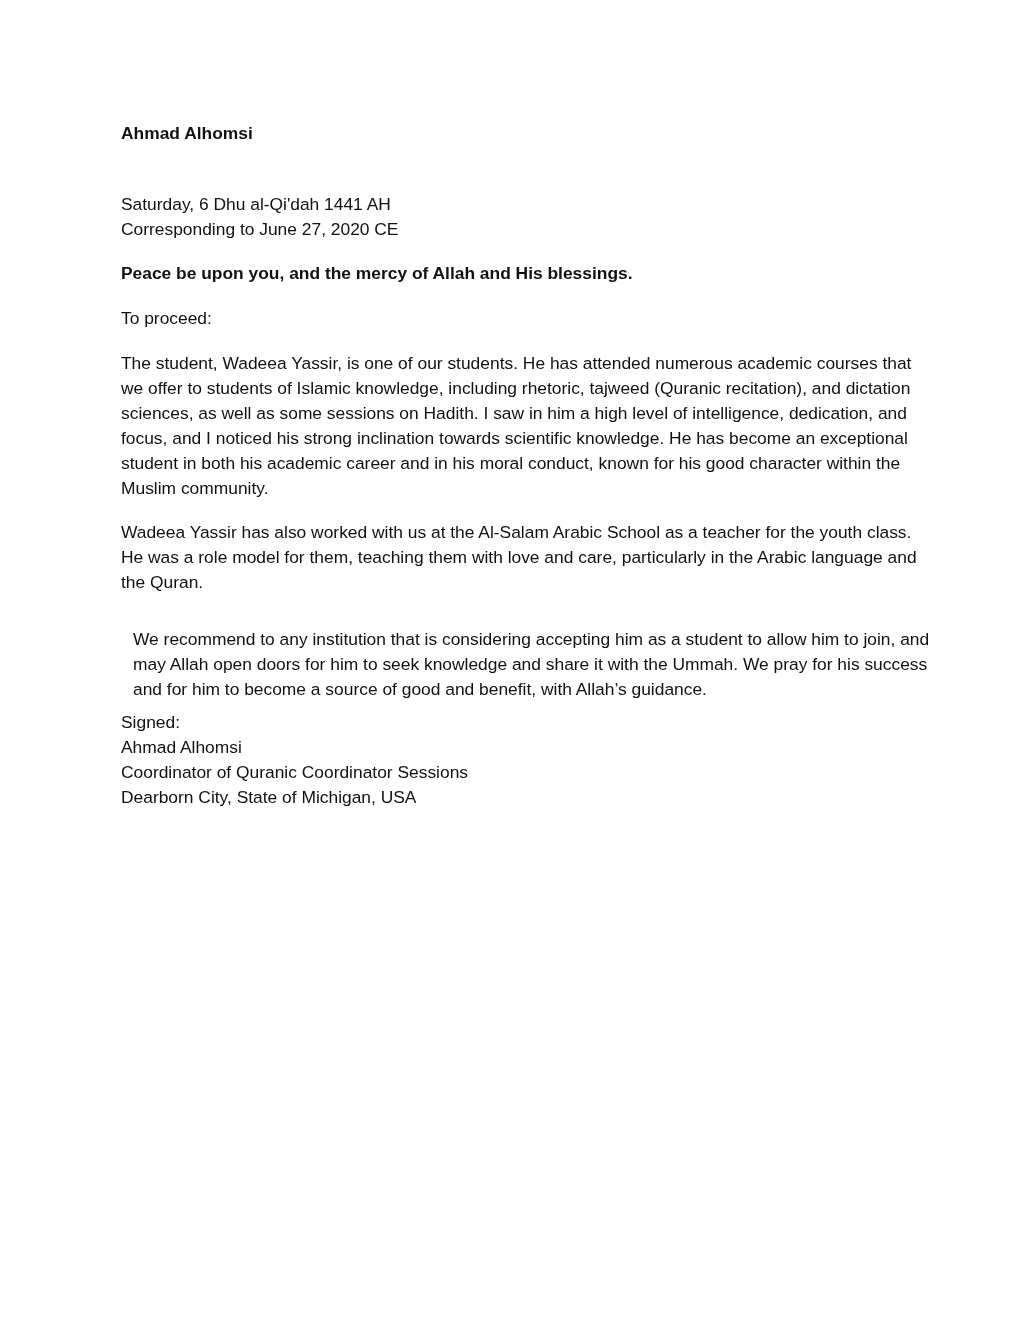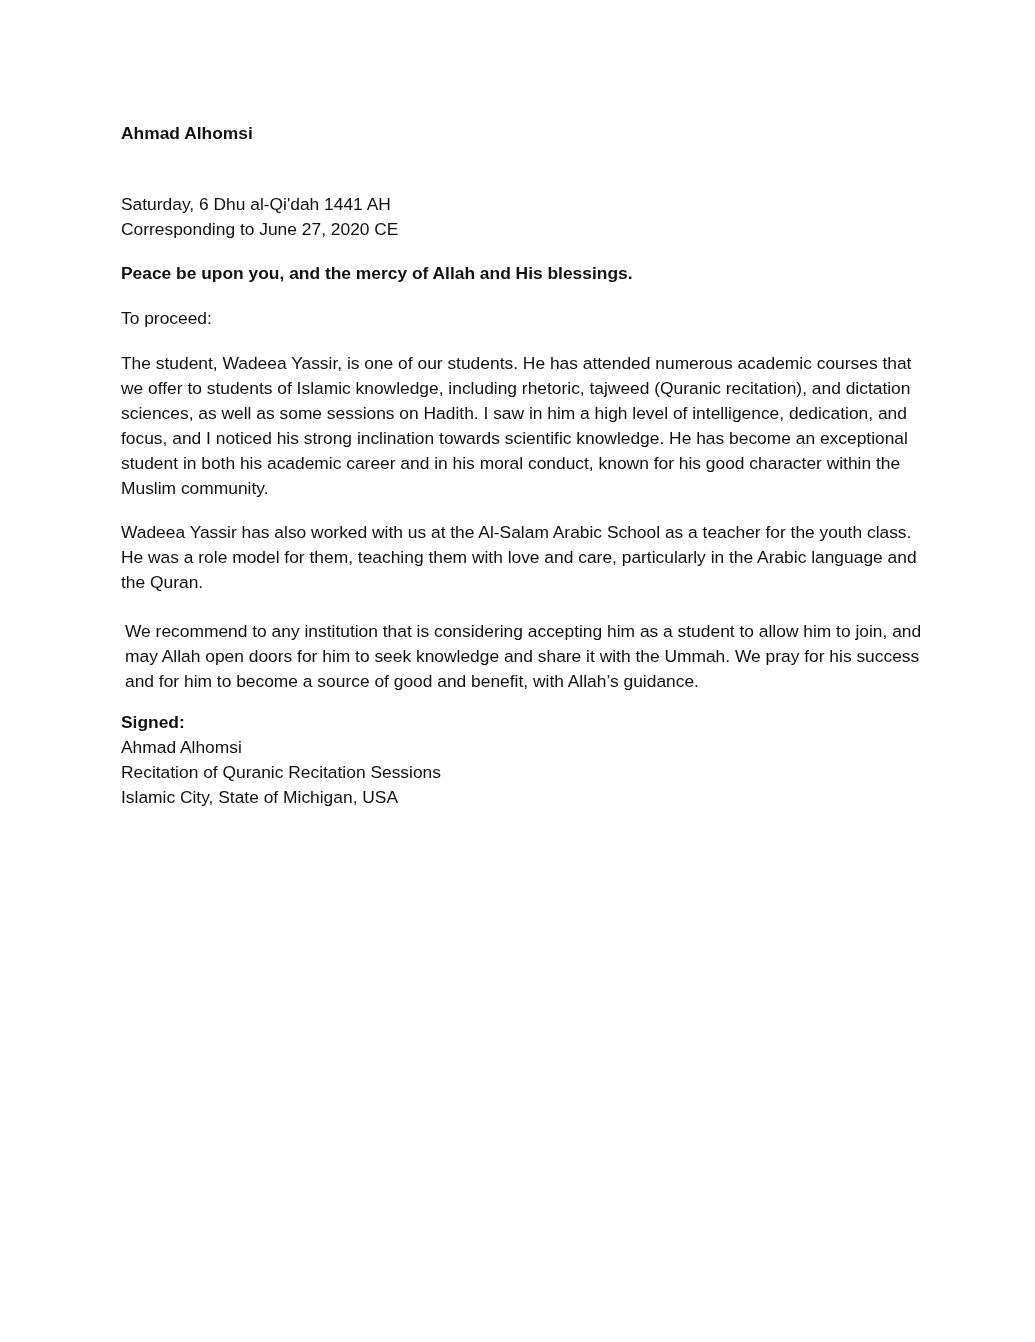--- a/index.html
+++ b/index.html
@@ -57,21 +57,21 @@
   }
   .p1 { top: 351px; }
   .p2 { top: 520px; }
   .p3 { top: 615px; }
   .signature {
     position: absolute;
     top: 710px;
     left: 0;
     white-space: nowrap;
   }
-  .signature .label { font-weight: bold; }
+  .signature .label { font-weight: normal; }
   .line { display: block; }
   b { font-weight: normal; }
 </style>
 </head>
 <body>
 
 <div class="page">
   <div class="author">Ahmad Alhomsi</div>
 
   <div class="dates">
@@ -80,21 +80,21 @@
   </div>
 
   <div class="greeting">Peace be upon you, and the mercy of Allah and His blessings.</div>
 
   <div class="proceed">To proceed:</div>
 
   <p class="para p1" style="margin:0">The student, Wadeea Yassir, is one of our students. He has attended numerous academic courses that we offer to students of Islamic knowledge, including rhetoric, tajweed (Quranic recitation), and dictation sciences, as well as some sessions on Hadith. I saw in him a high level of intelligence, dedication, and focus, and I noticed his strong inclination towards scientific knowledge. He has become an exceptional student in both his academic career and in his moral conduct, known for his good character within the Muslim community.</p>
 
   <p class="para p2" style="margin:0"><span>Wadeea Yassir has also worked with us at the </span><b>Al-Salam Arabic School</b><span> as a teacher for the youth class. He was a role model for them, teaching them with love and care, particularly in the Arabic language and the Quran.</span></p>
 
-  <p class="para p3" style="margin:4px">We recommend to any institution that is considering accepting him as a student to allow him to join, and may Allah open doors for him to seek knowledge and share it with the Ummah. We pray for his success and for him to become a source of good and benefit, with Allah’s guidance.</p>
+  <p class="para p3" style="margin:12px">We recommend to any institution that is considering accepting him as a student to allow him to join, and may Allah open doors for him to seek knowledge and share it with the Ummah. We pray for his success and for him to become a source of good and benefit, with Allah’s guidance.</p>
 
   <div class="signature">
     <span class="line label">Signed:</span>
     <span class="line">Ahmad Alhomsi</span>
-    <span class="line">Recitation of Quranic Recitation Sessions</span>
-    <span class="line">Islamic City, State of Michigan, USA</span>
+    <span class="line">Coordinator of Quranic Coordinator Sessions</span>
+    <span class="line">Dearborn City, State of Michigan, USA</span>
   </div>
 </div>
 
 </body></html>

